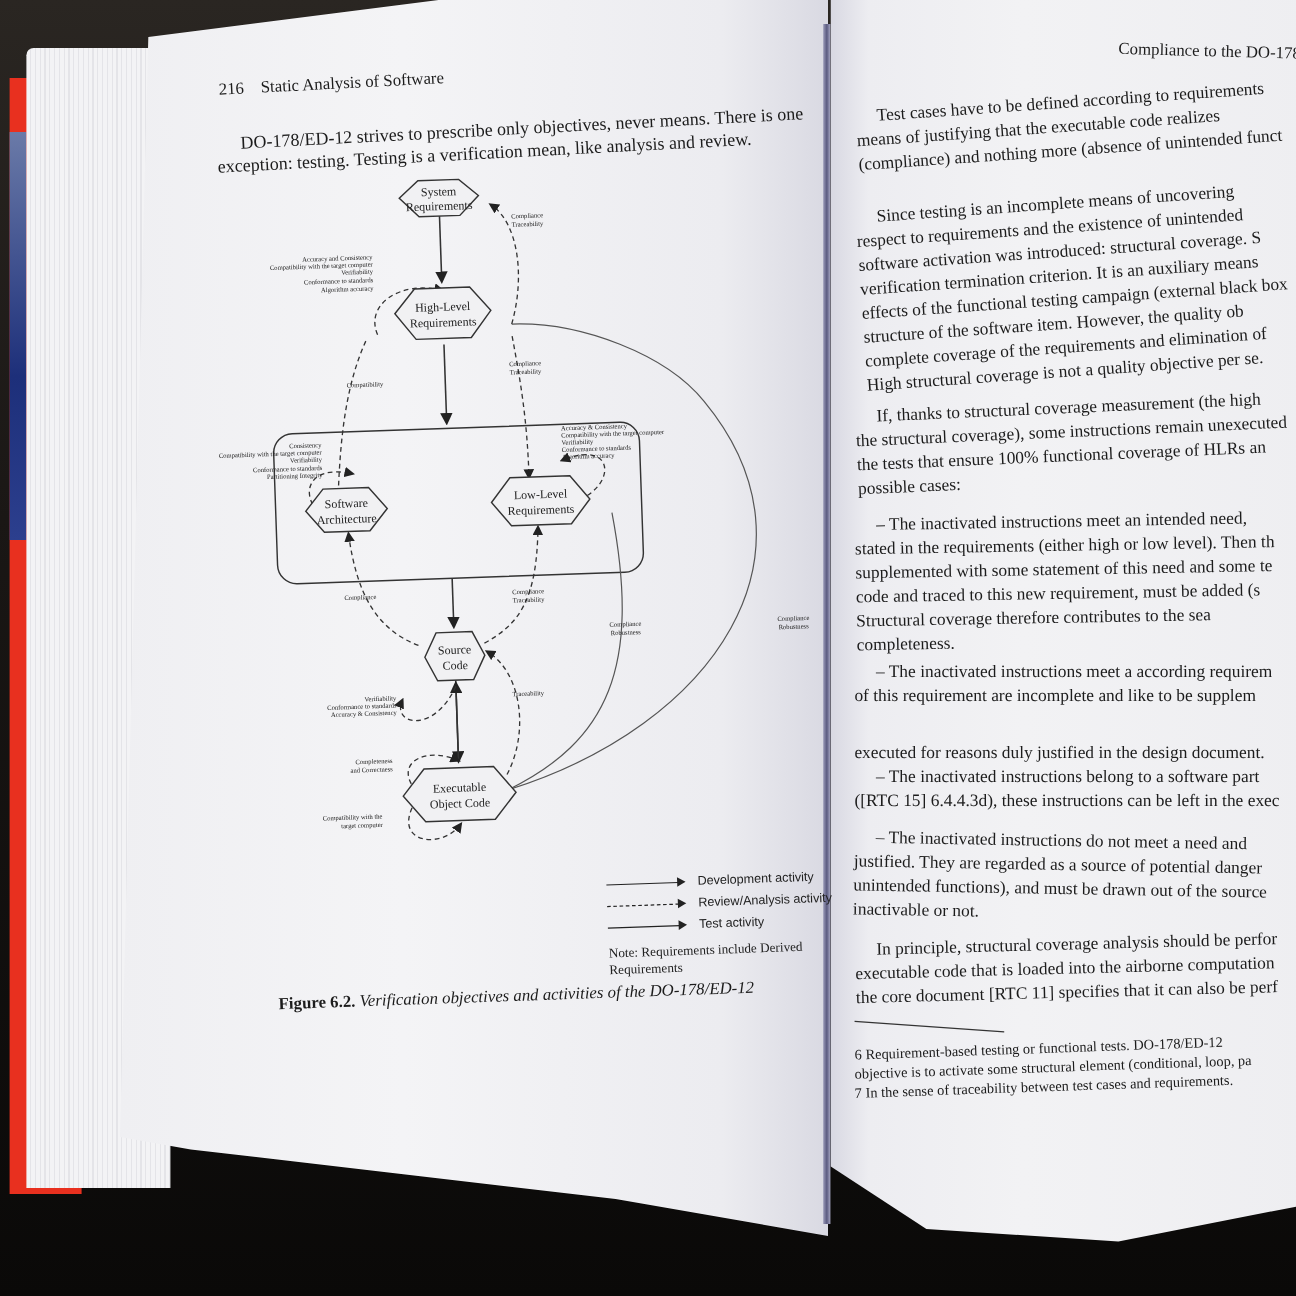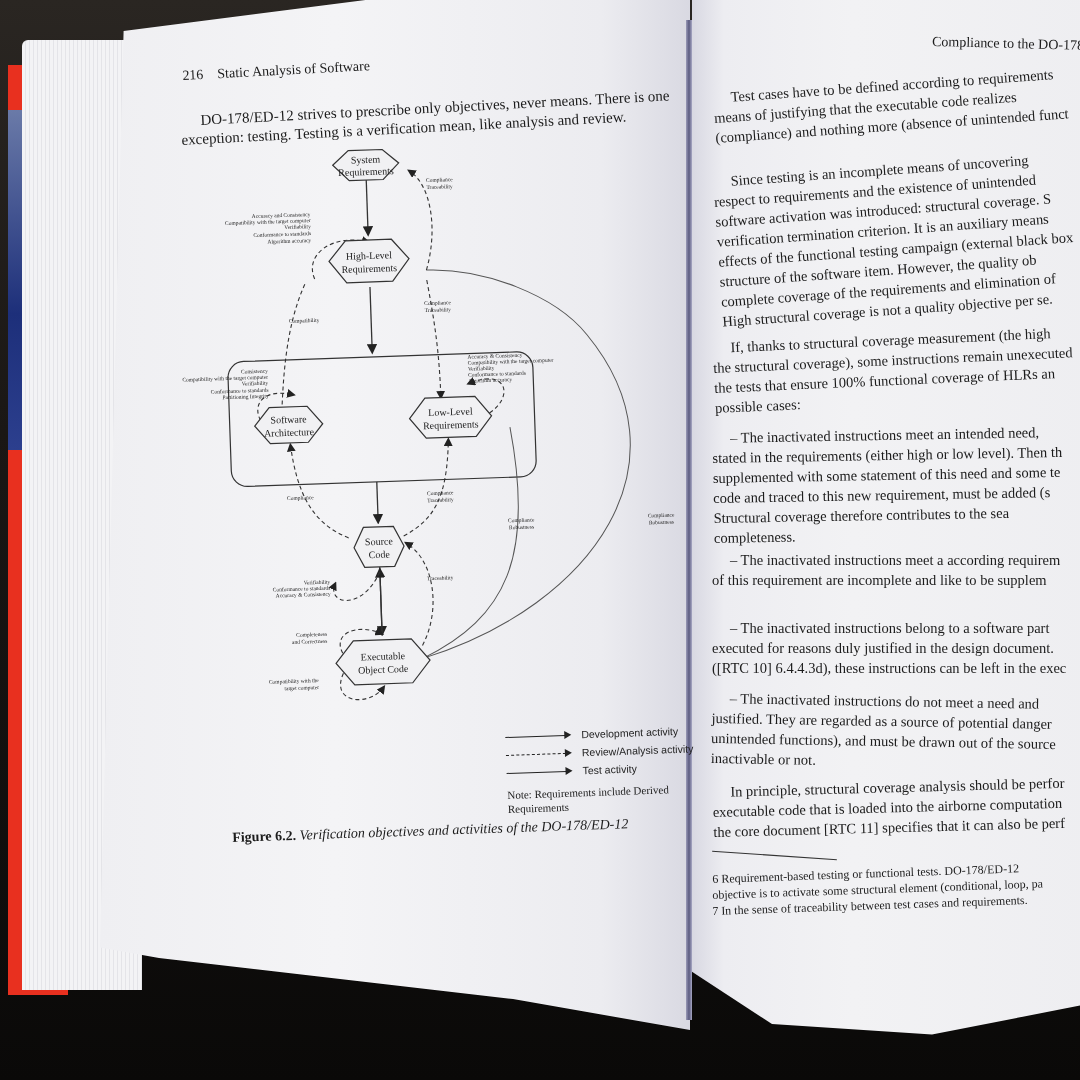--- a/index.html
+++ b/index.html
@@ -207,23 +207,23 @@
     <div>supplemented with some statement of this need and some te</div>
     <div>code and traced to this new requirement, must be added (s</div>
     <div>Structural coverage therefore contributes to the sea</div>
     <div>completeness.</div>
   </div>
   <div class="rp" style="top:550px;">
     <div style="padding-left:18px">– The inactivated instructions meet a according requirem</div>
     <div>of this requirement are incomplete and like to be supplem</div>
   </div>
   <div class="rp" style="top:618px;">
+    <div>executed for reasons duly justified in the design document.</div>
     <div style="padding-left:18px">– The inactivated instructions belong to a software part</div>
-    <div>executed for reasons duly justified in the design document.</div>
-    <div>([RTC 10] 6.4.4.3d), these instructions can be left in the exec</div>
+    <div>([RTC 15] 6.4.4.3d), these instructions can be left in the exec</div>
   </div>
   <div class="rp" style="top:688px; transform: rotate(1deg); transform-origin:left top;">
     <div style="padding-left:18px">– The inactivated instructions do not meet a need and</div>
     <div>justified. They are regarded as a source of potential danger</div>
     <div>unintended functions), and must be drawn out of the source</div>
     <div>inactivable or not.</div>
   </div>
   <div class="rp" style="top:782px; transform: rotate(-1.5deg); transform-origin:left top;">
     <div style="padding-left:18px">In principle, structural coverage analysis should be perfor</div>
     <div>executable code that is loaded into the airborne computation</div>

